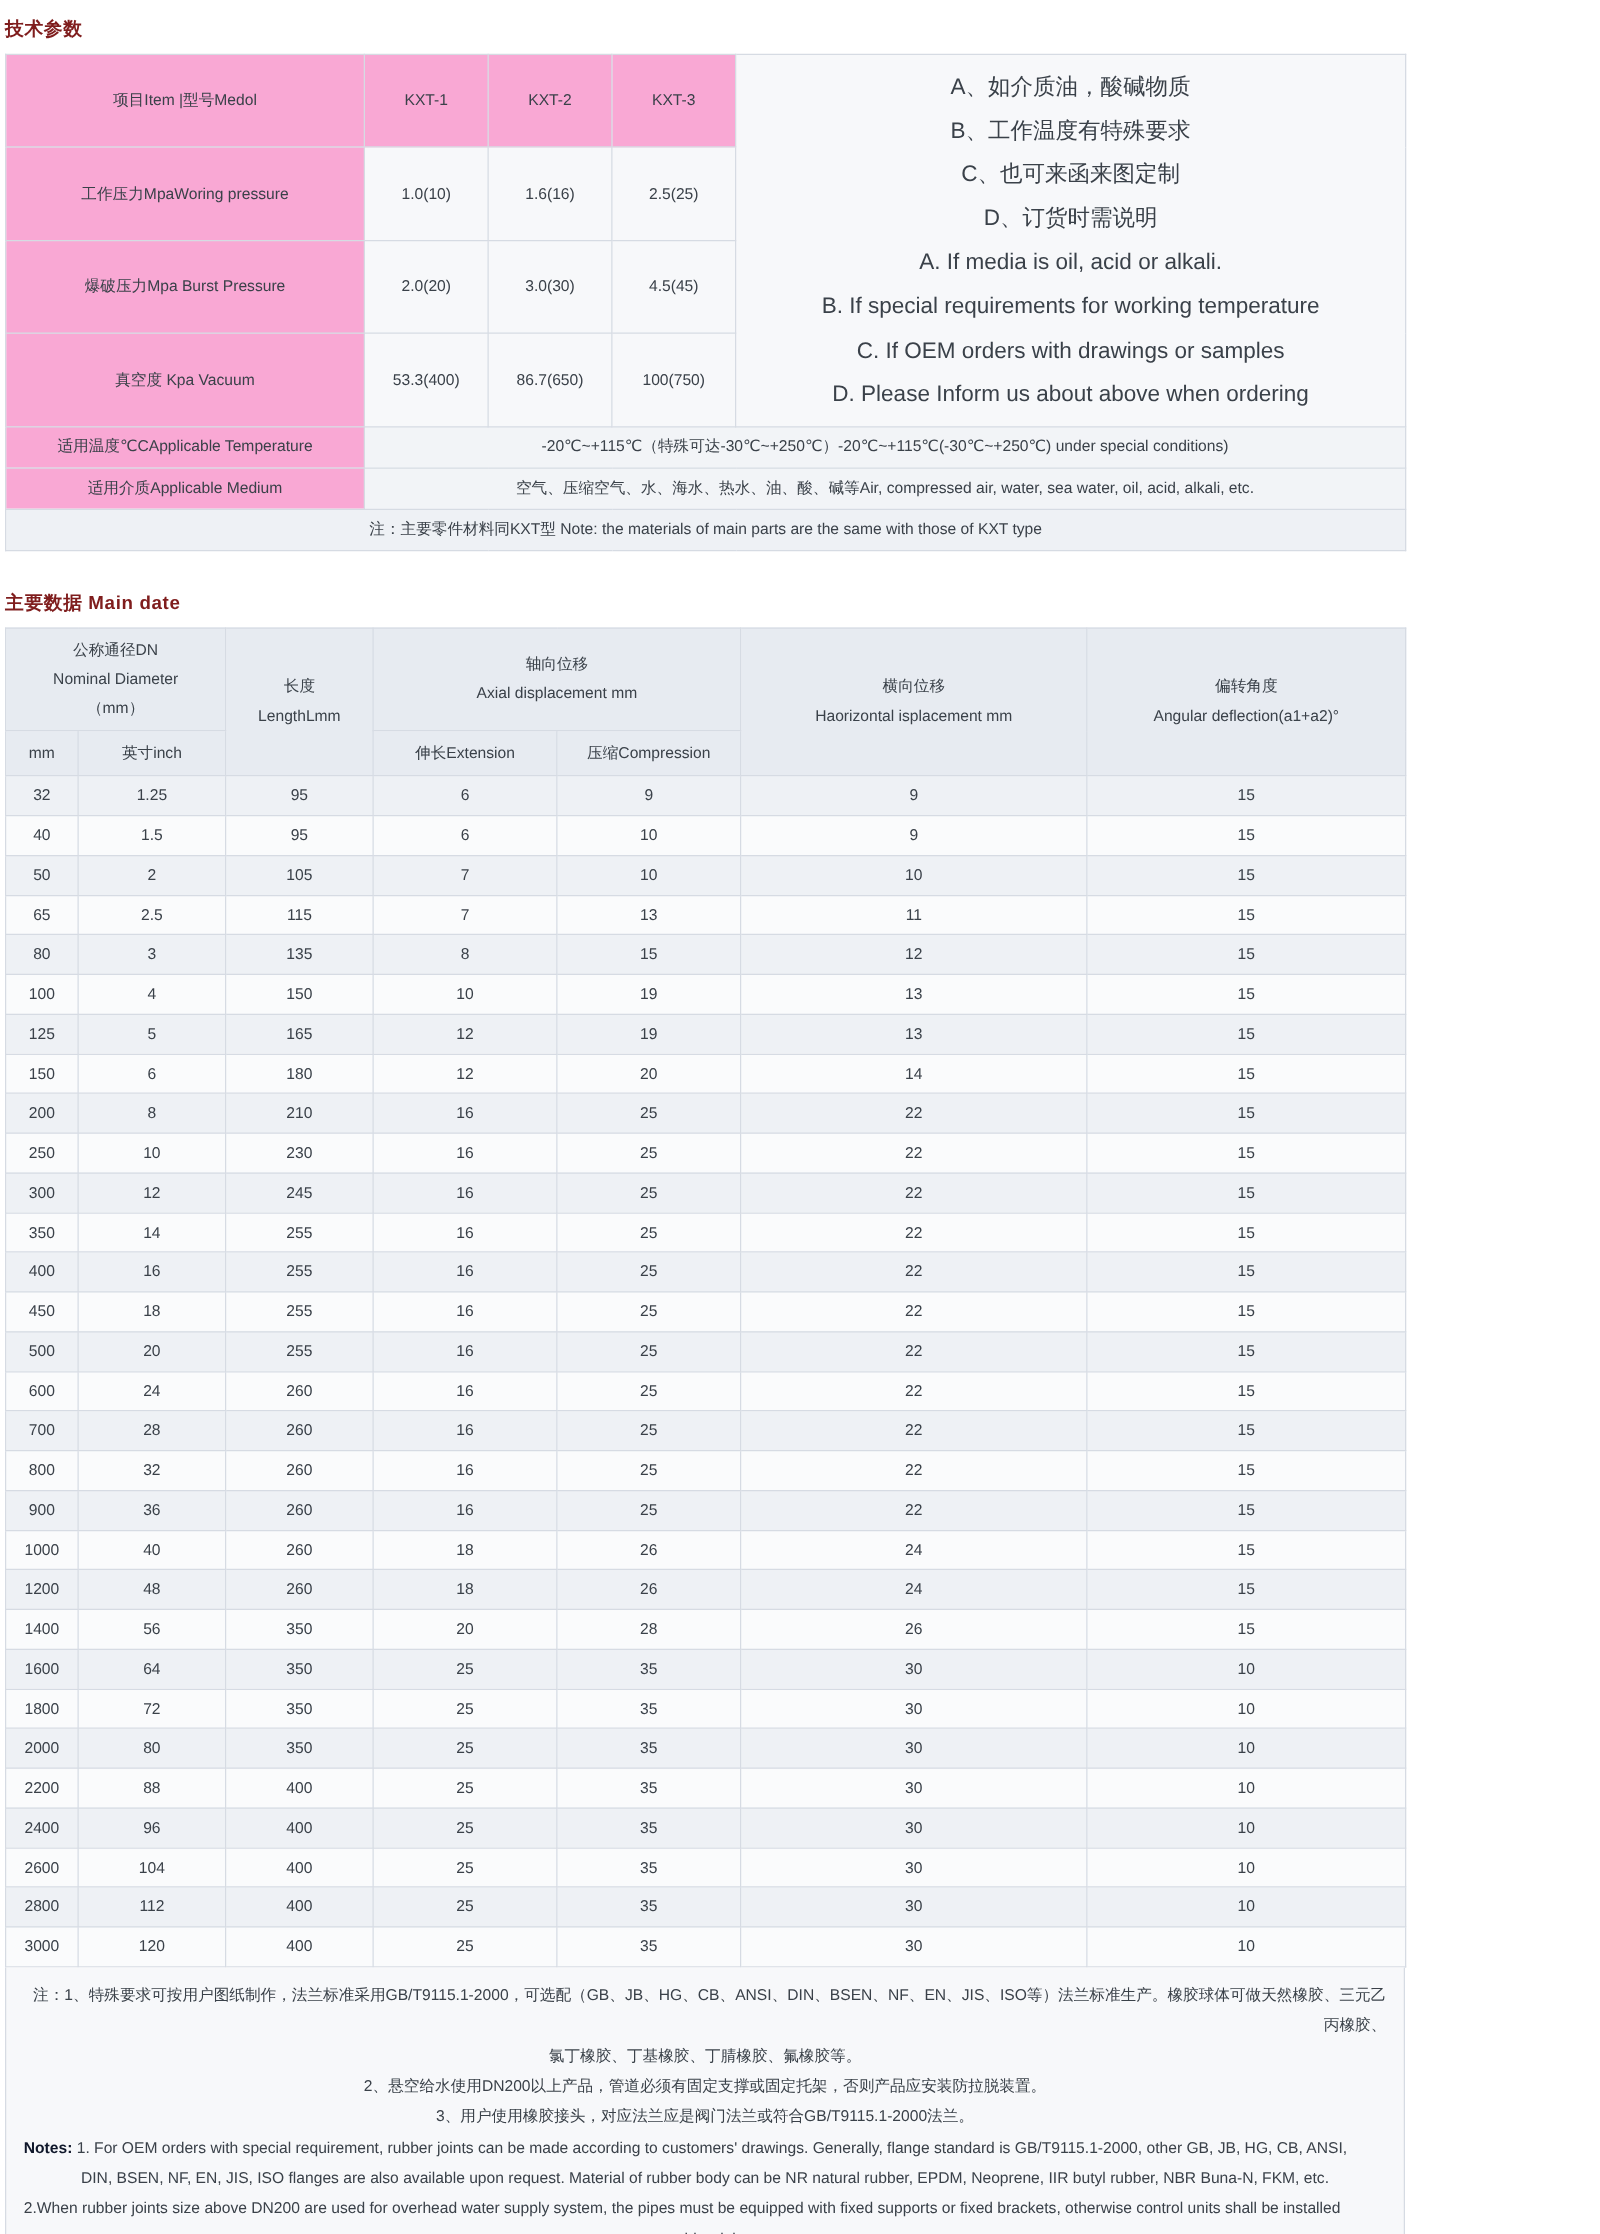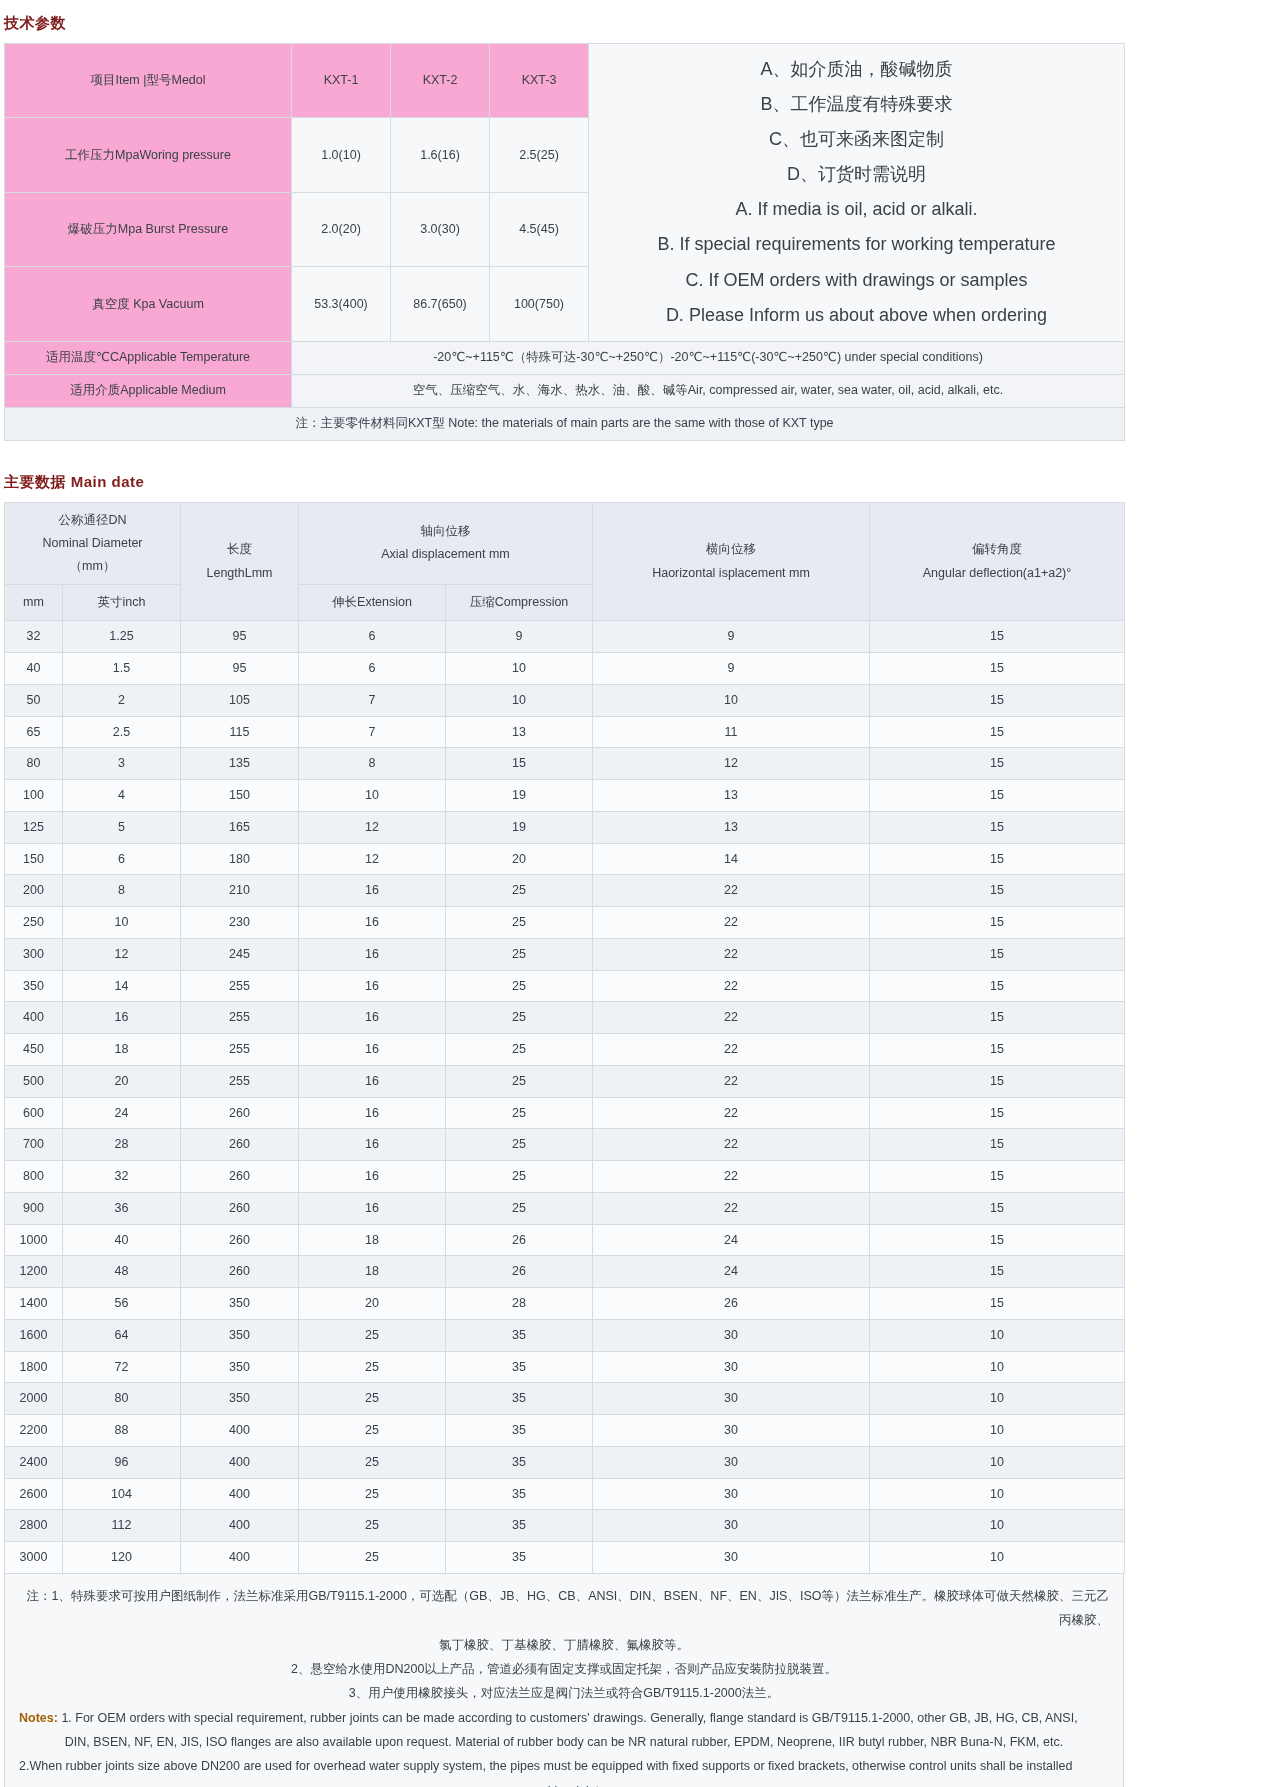--- a/index.html
+++ b/index.html
@@ -74,21 +74,21 @@
     padding:10px 14px 14px 14px;
     box-sizing:border-box;
     font-size:12.5px;
     color:#3a4149;
     line-height:1.95;
   }
   .notes .cn-1{text-align:right;}
   .notes .cn-c{text-align:center;}
   .notes .en{text-align:left;}
   .notes .en-c{text-align:center;}
-  .notes b{font-weight:bold;color:#a16207;}
+  .notes b{font-weight:bold;color:#0f172a;}
   .spacer{height:18px;}
 </style>
 </head>
 <body>
 
 <div class="page">
 
   <h2 class="section-title">技术参数</h2>
 
   <table class="tech">

